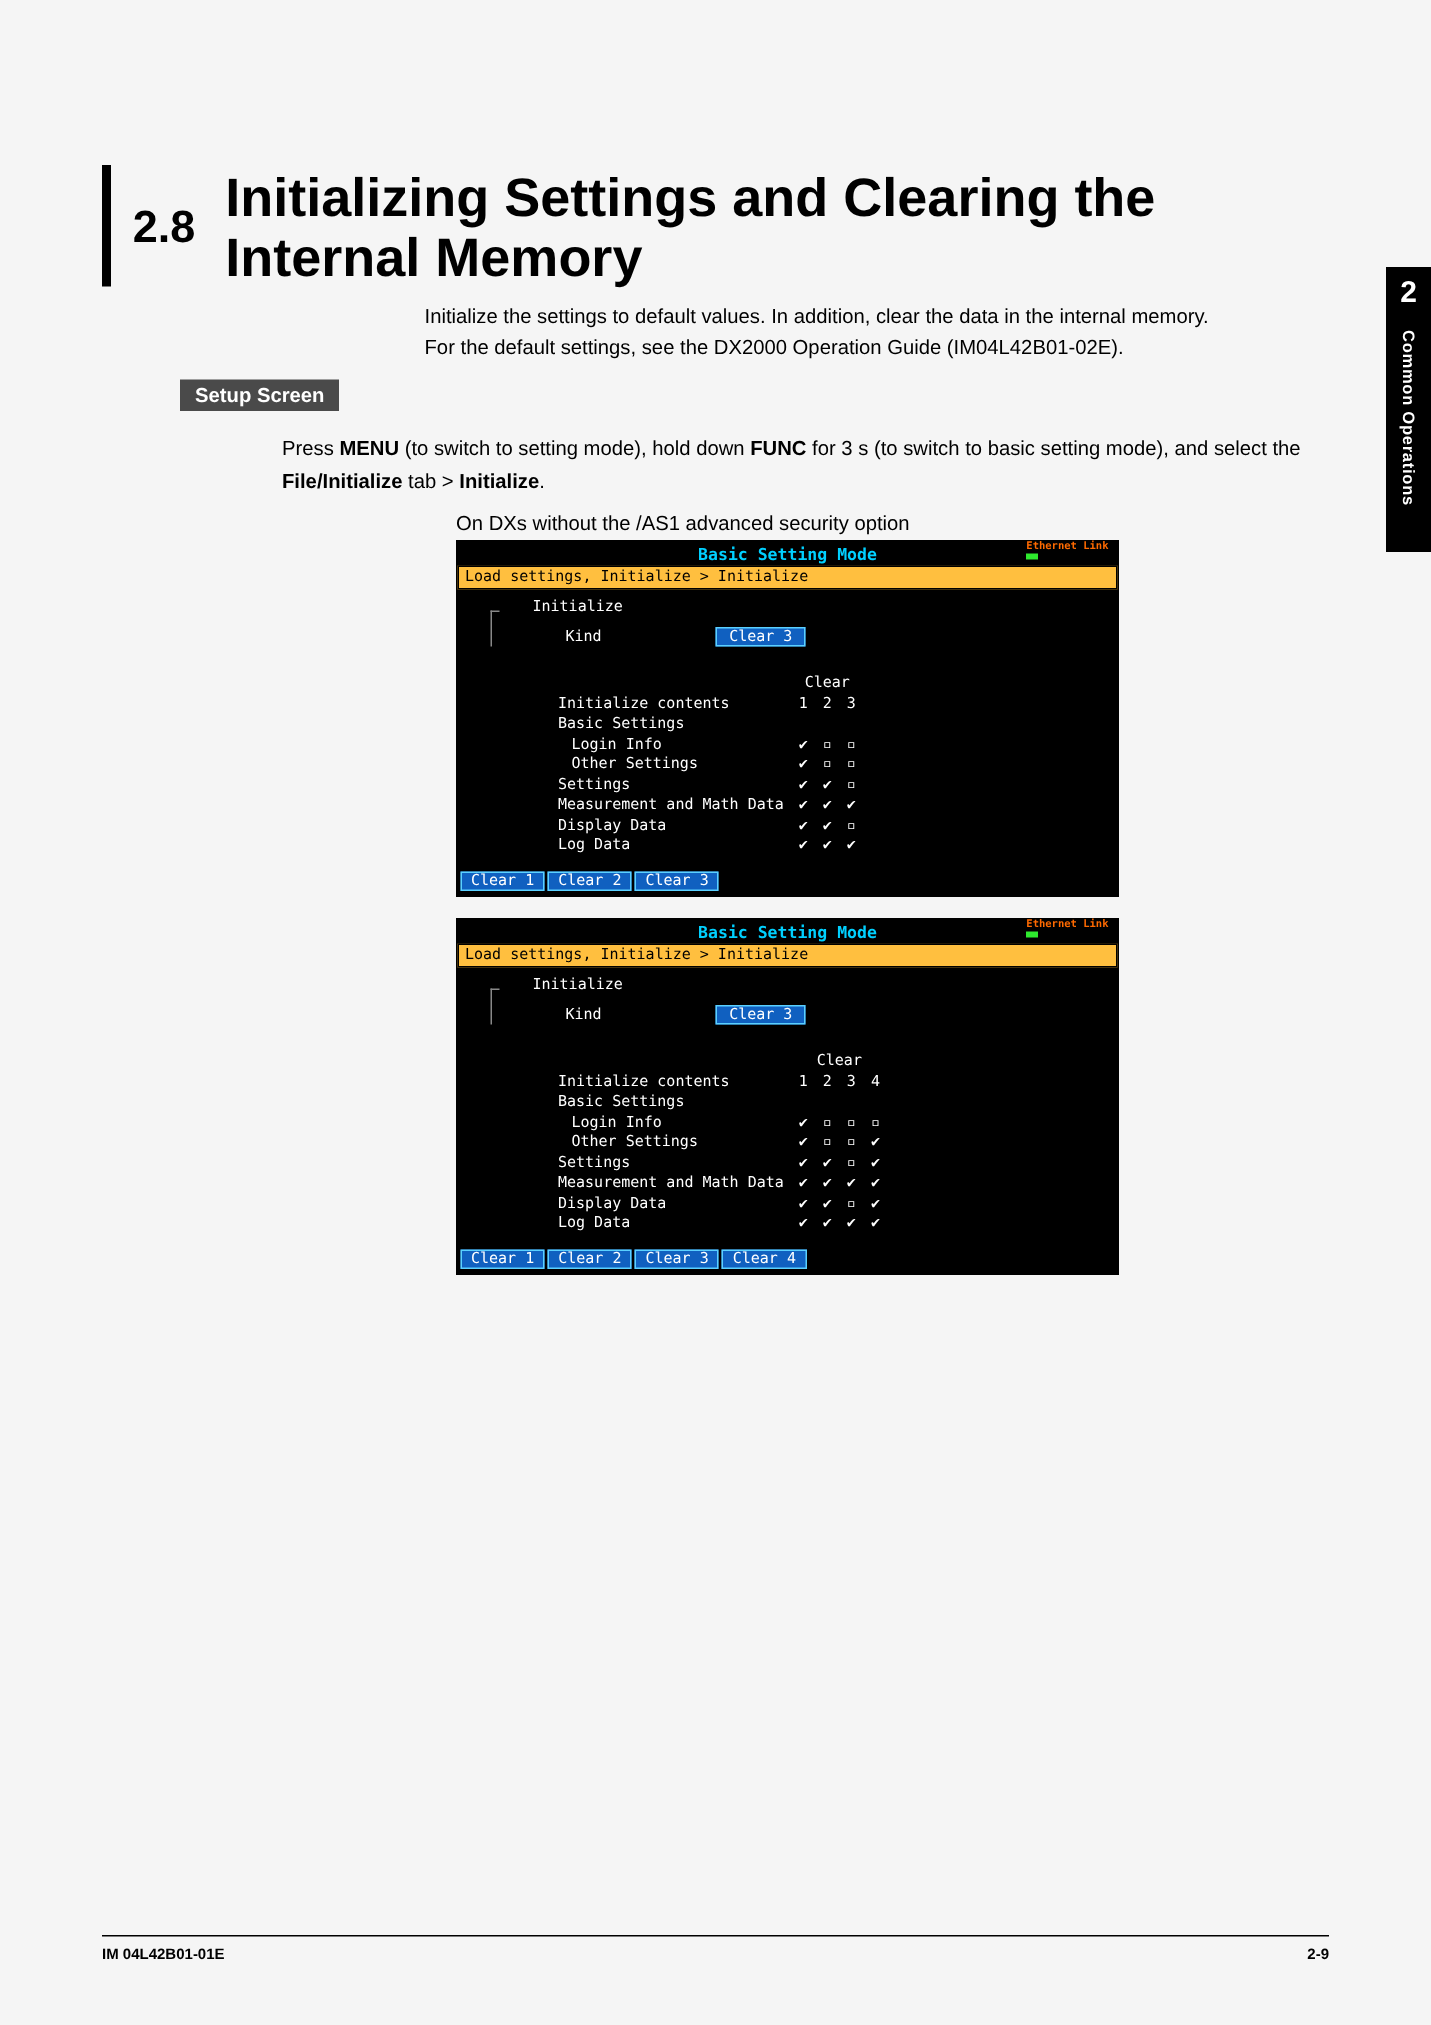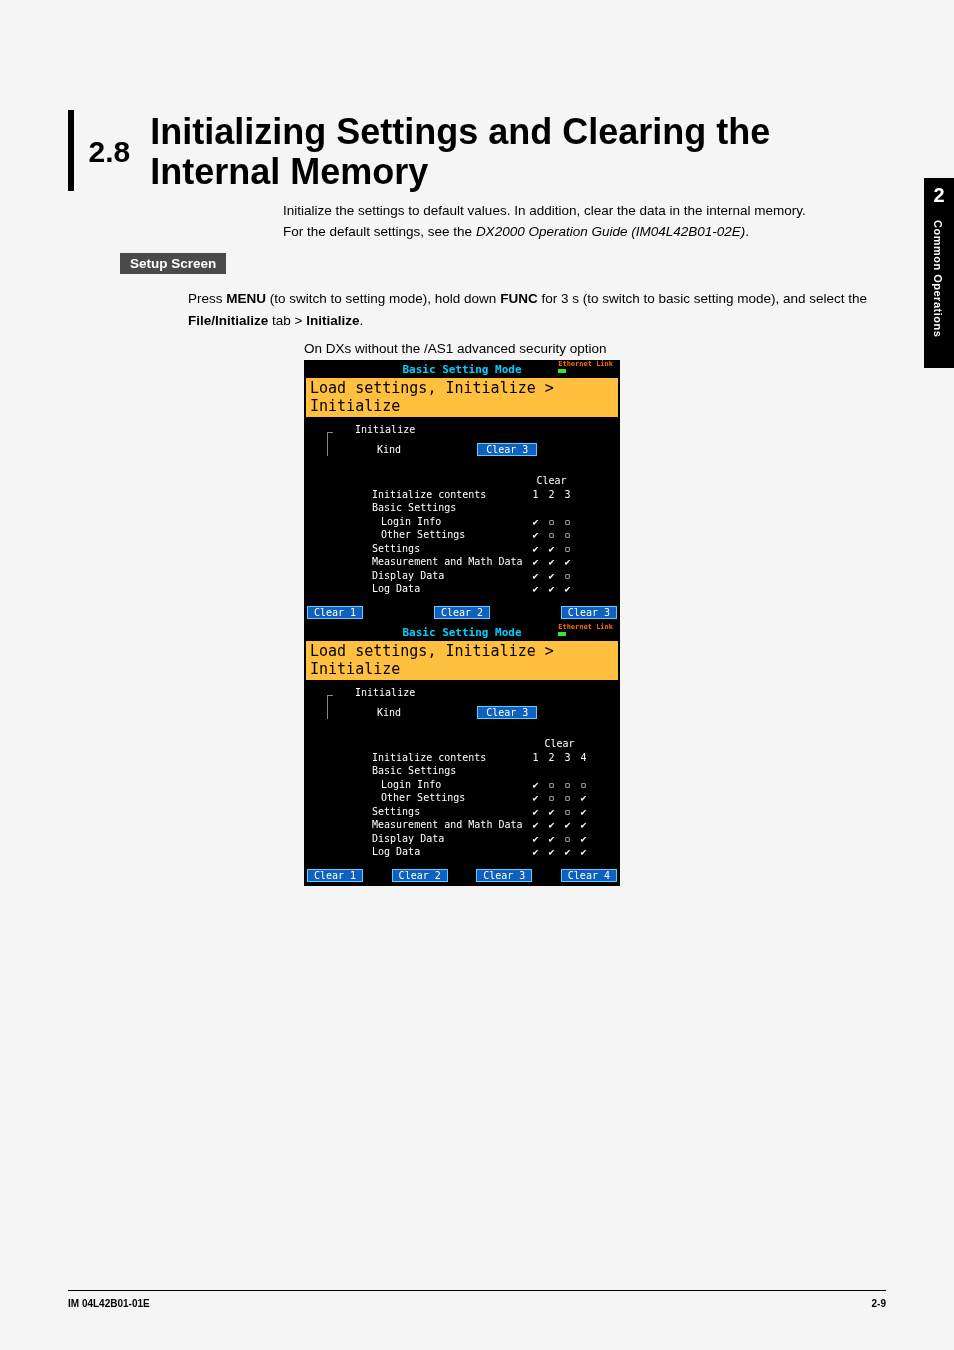--- a/index.html
+++ b/index.html
@@ -41,21 +41,21 @@
     font-weight: bold;
     line-height: 1.1;
     padding-top: 2px;
   }
   .intro {
     margin-left: 215px;
     font-size: 13.5px;
     line-height: 1.55;
     margin-bottom: 10px;
   }
-  .intro .ital { font-style: italic; }
+  .intro .ital { }
   .label-box {
     display: inline-block;
     background: #4a4a4a;
     color: #fff;
     font-weight: bold;
     font-size: 13.5px;
     padding: 3px 10px;
     margin-bottom: 14px;
     margin-left: 52px;
   }
@@ -69,27 +69,27 @@
   .caption {
     margin-left: 236px;
     font-size: 13.5px;
     margin-bottom: 4px;
     margin-top: 6px;
   }
 
   
   .screen {
     margin-left: 236px;
-    width: 316px;
+    width: 442px;
     background: #000;
     font-family: "Lucida Console", Monaco, monospace;
     font-size: 10px;
     color: #fff;
     border: 1px solid #000;
-    margin-bottom: 0;
+    margin-bottom: 14px;
   }
   .screen-title {
     background: #000;
     color: #00d0ff;
     font-weight: bold;
     text-align: center;
     padding: 2px 0 1px;
     position: relative;
     font-size: 11px;
   }
@@ -102,21 +102,21 @@
     line-height: 1;
     text-align: left;
   }
   .eth-led {
     width: 8px; height: 4px; background: #2eea2e; display: block; margin-top: 1px;
   }
   .breadcrumb {
     background: #ffbf3f;
     color: #000;
     padding: 1px 4px 2px;
-    font-size: 15px;
+    font-size: 10px;
     border: 1px solid #000;
   }
   .panel-body {
     padding: 8px 12px 10px;
     color: #fff;
     position: relative;
     min-height: 160px;
   }
   .group-frame-top {
     position: absolute;
@@ -163,21 +163,20 @@
   }
   .contents .hdr td { text-align: center; }
   .contents .grp-head td { color: #fff; }
   .chk { color: #00ff7a; text-align: center !important; }
   .emp { color: #aaa; text-align: center !important; }
   .softkeys {
     display: flex;
     gap: 2px;
     padding: 3px 2px;
     background: #000;
-    justify-content: space-between;
   }
   .softkey {
     background: #1060c0;
     border: 1px solid #5ad0ff;
     color: #fff;
     font-size: 10px;
     padding: 0 6px;
   }
 
   

